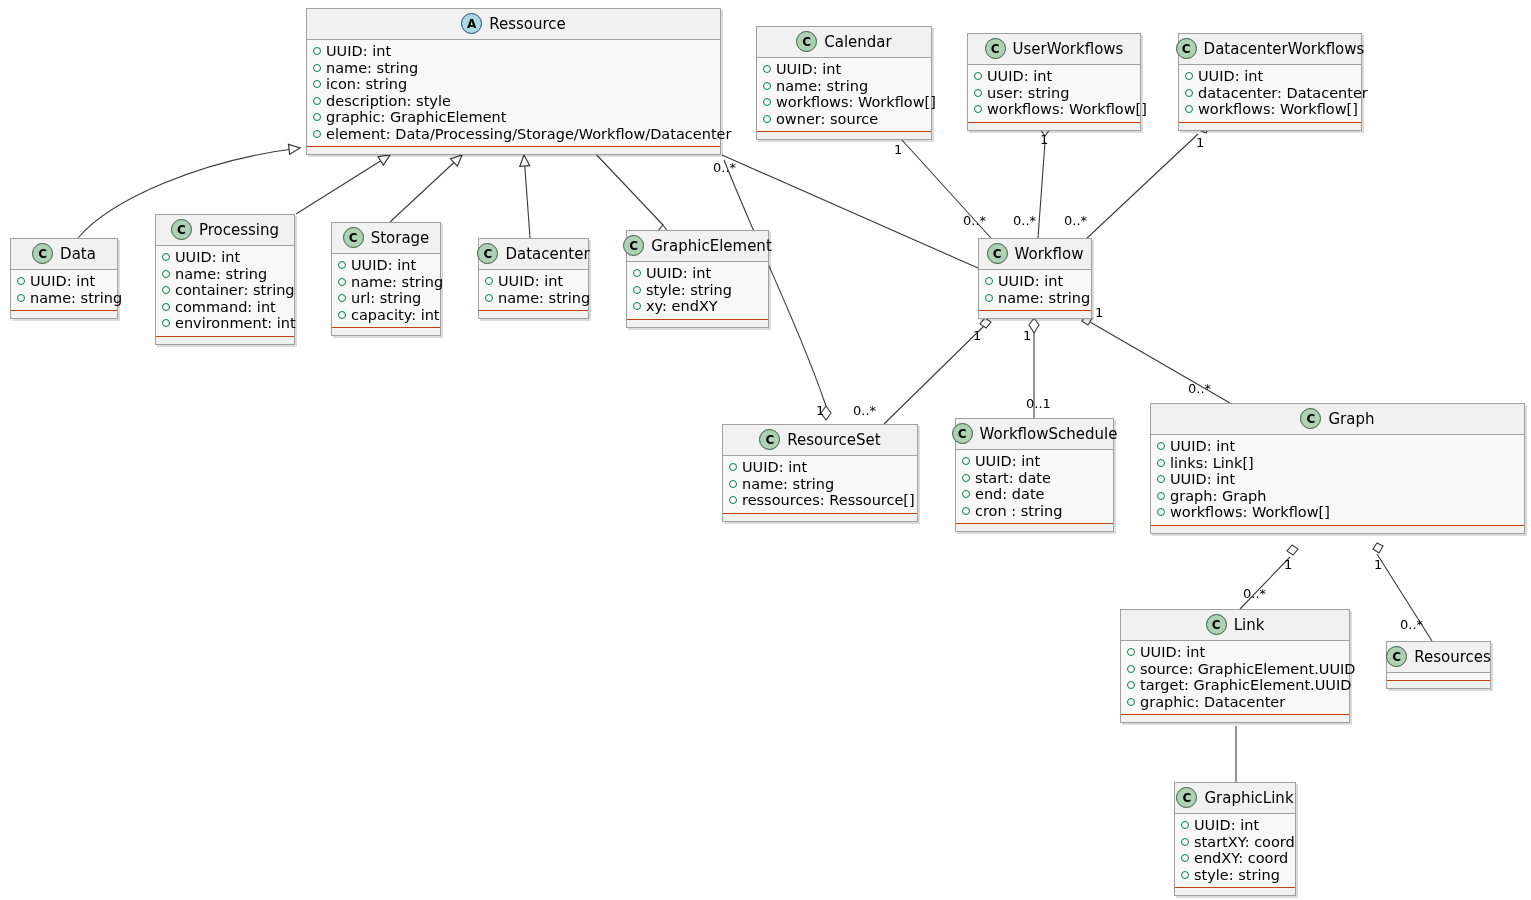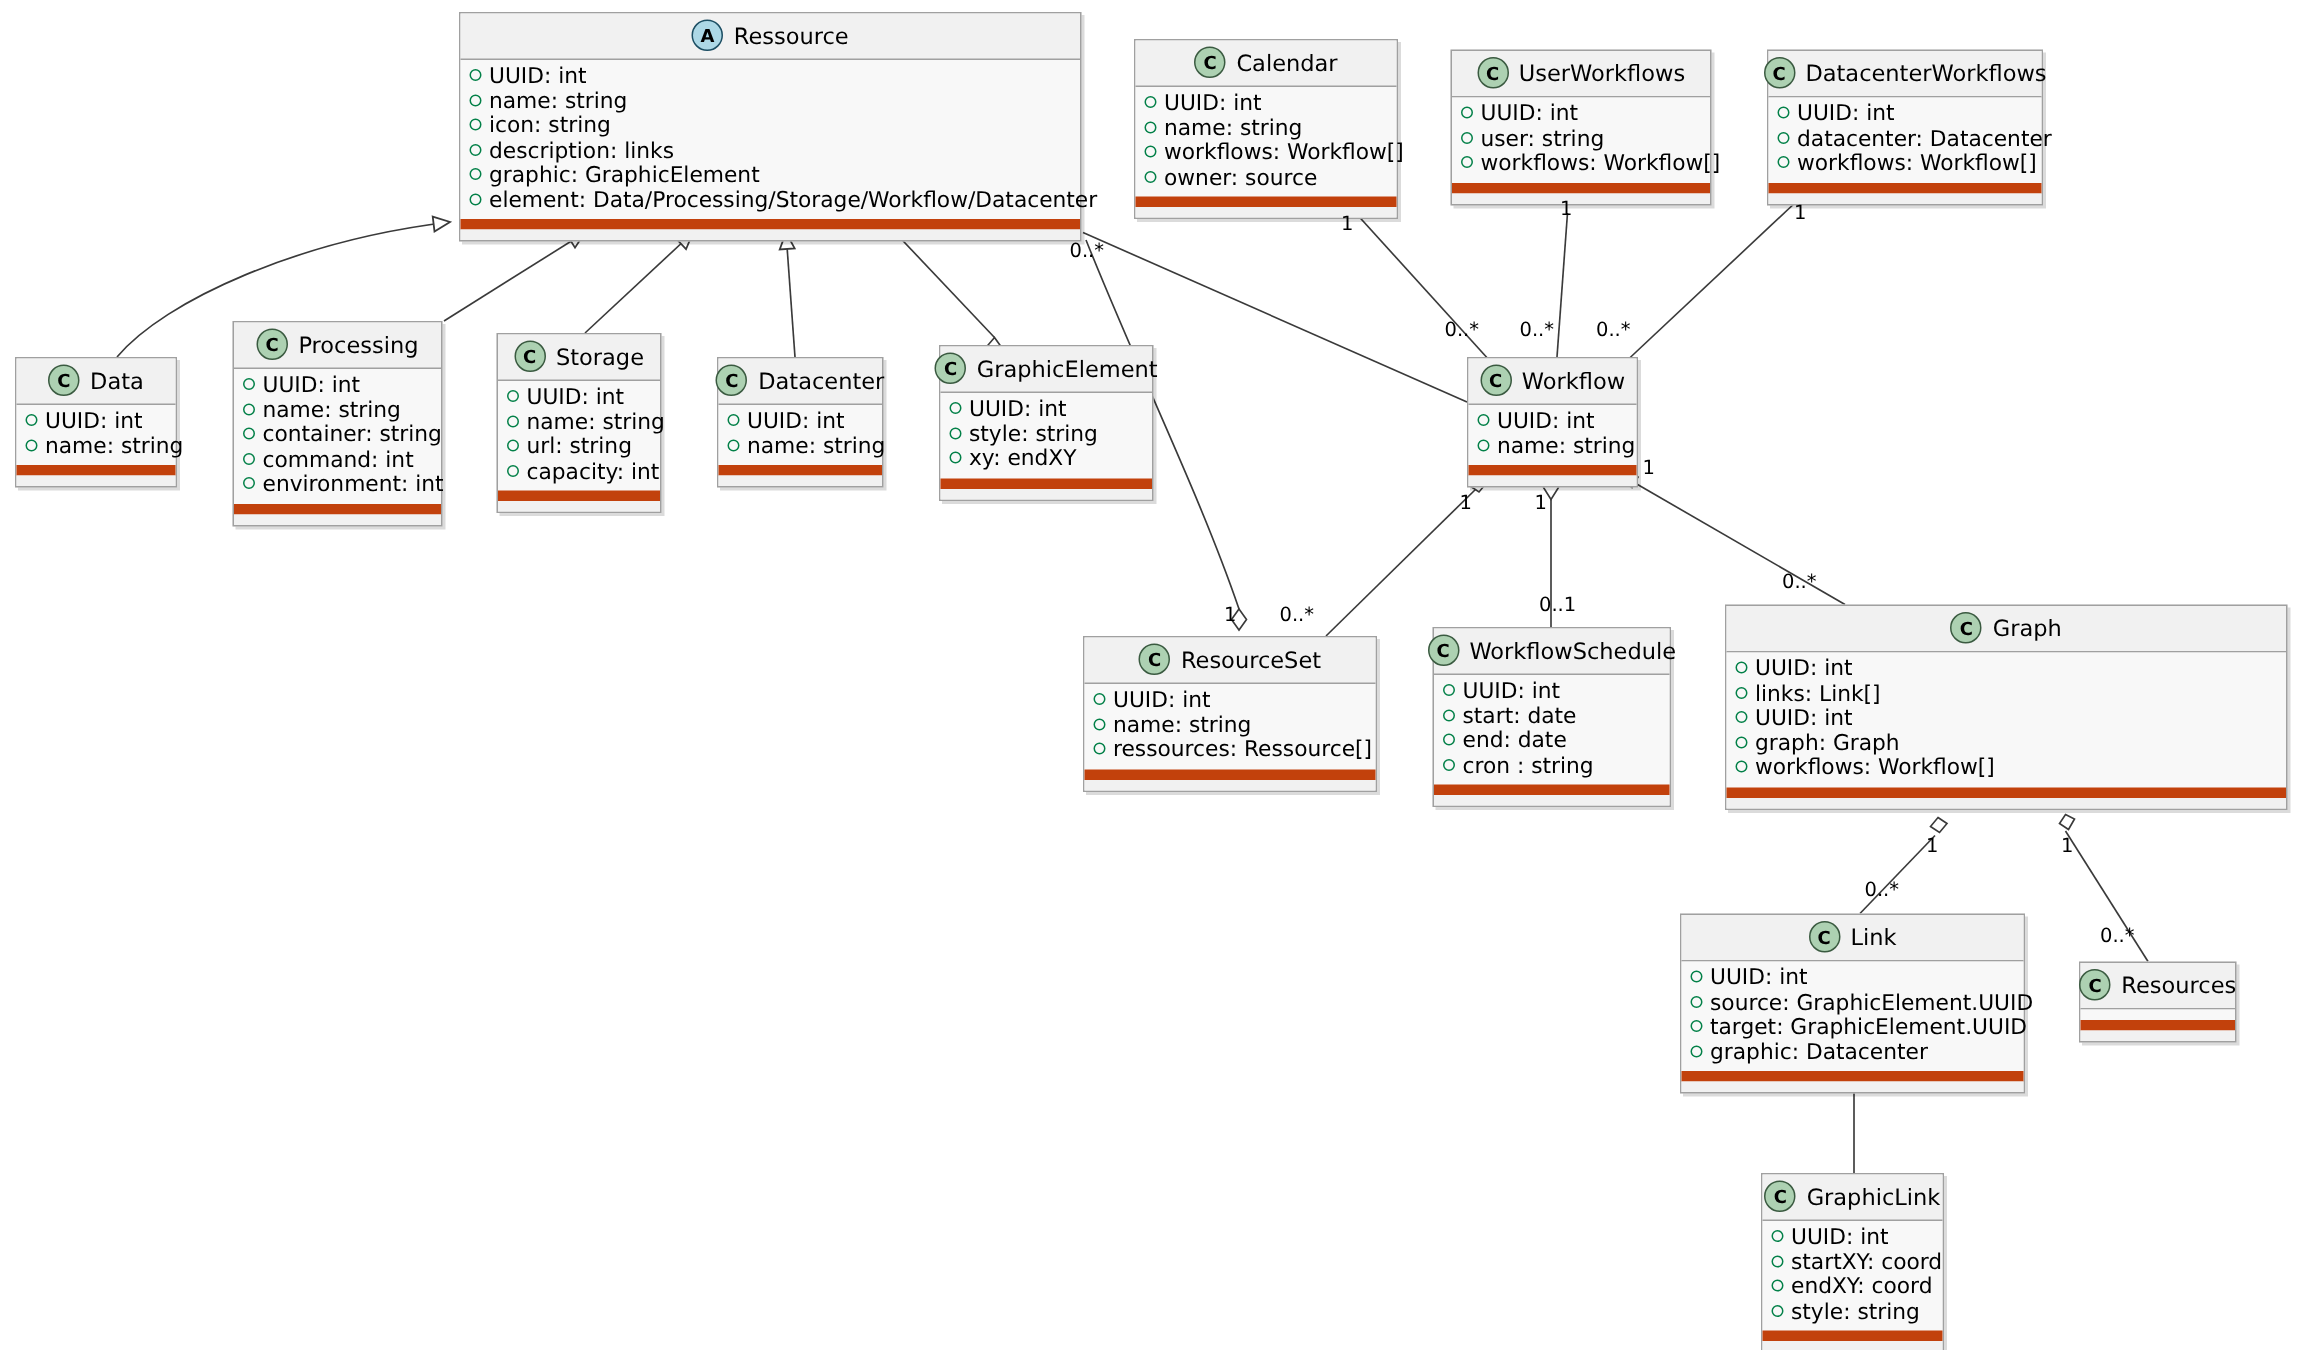--- a/index.html
+++ b/index.html
@@ -65,21 +65,21 @@
   .cls-title {
     font-size: 15px;
     color: #000000;
     white-space: nowrap;
   }
   .cls-title.italic {
   }
   .cls-body {
     background: #F8F8F8;
     padding: 3px 6px 4px 6px;
-    border-bottom: 7px solid #c2410c;
+    border-bottom: 1px solid #c2410c;
   }
   .cls-body.empty {
     padding: 0;
     height: 7px;
   }
   .attr {
     display: flex;
     align-items: baseline;
     gap: 5px;
     font-size: 14.5px;
@@ -182,21 +182,21 @@
           <div class="attr">
             <span class="bullet"></span>
             <span>name: string</span>
           </div>
           <div class="attr">
             <span class="bullet"></span>
             <span>icon: string</span>
           </div>
           <div class="attr">
             <span class="bullet"></span>
-            <span>description: links</span>
+            <span>description: style</span>
           </div>
           <div class="attr">
             <span class="bullet"></span>
             <span>graphic: GraphicElement</span>
           </div>
           <div class="attr">
             <span class="bullet"></span>
             <span>element: Data/Processing/Storage/Workflow/Datacenter</span>
           </div>
         </div>

